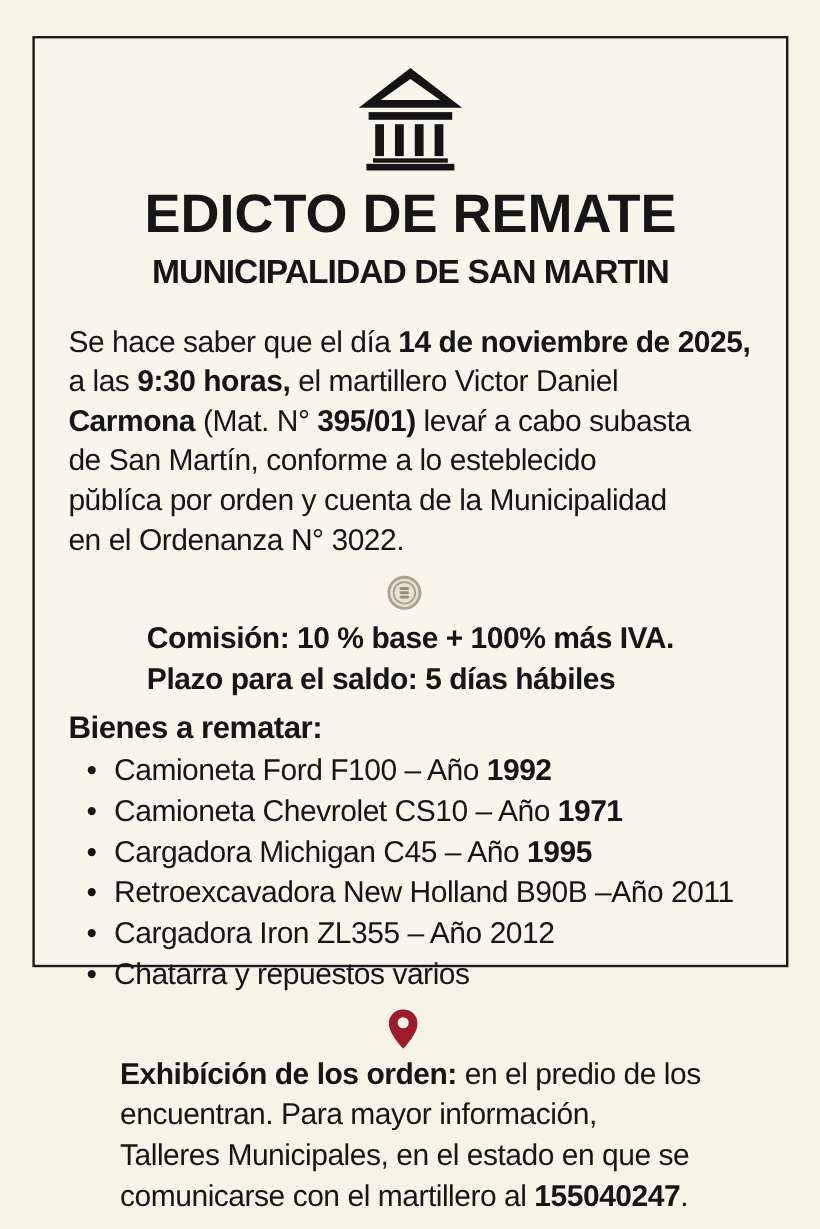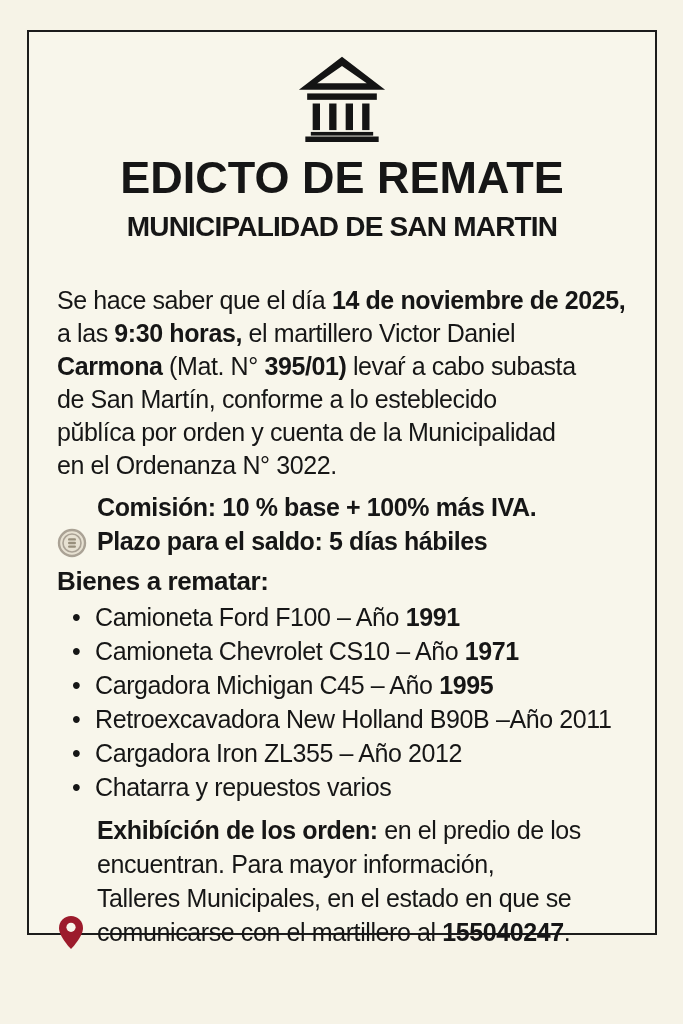--- a/index.html
+++ b/index.html
@@ -16,21 +16,21 @@
   html,body{width:683px;height:1024px;overflow:hidden;}
   body{
     background:var(--bg);
     font-family:"Liberation Sans",sans-serif;
     color:var(--text);
   }
   .card{
     position:relative;
     margin:30px 0 0 27px;
     width:630px;
-    height:905px;
+    height:776px;
     background:var(--card-bg);
     border:2px solid var(--border);
     padding:22px 28px 0;
   }
   .bank{display:block;margin:0 auto;width:88px;height:88px;}
   .title{
     margin-top:10px;
     text-align:center;
     font-size:45px;
     line-height:52px;
@@ -40,23 +40,23 @@
     white-space:nowrap;
   }
   .subtitle{
     text-align:center;
     font-size:28px;
     line-height:46px;
     font-weight:bold;
     letter-spacing:-0.8px;
     white-space:nowrap;
   }
-  .intro{margin-top:34px;font-size:25px;line-height:33px;letter-spacing:-0.4px;}
+  .intro{margin-top:19px;font-size:25px;line-height:33px;letter-spacing:-0.4px;}
   .tline{white-space:nowrap;}
-  .row{display:flex;align-items:flex-end;}
+  .row{display:flex;align-items:center;flex-direction:column;}
   .commission{margin-top:8px;}
   .commission .iconcol{width:40px;flex:0 0 40px;padding-top:4px;}
   .commission .tline{font-size:25px;line-height:34px;letter-spacing:-0.4px;}
   .coin{width:30px;height:30px;display:block;}
   .assets-heading{
     margin-top:6px;
     font-size:26px;
     line-height:34px;
     font-weight:bold;
     letter-spacing:-0.4px;
@@ -122,21 +122,21 @@
     </div>
     <div>
         <div class="tline"><b>Comisión: 10 % base + 100% más IVA.</b></div>
         <div class="tline"><b>Plazo para el saldo: 5 días hábiles</b></div>
       </div>
   </div>
 
   <div class="assets-heading">Bienes a rematar:</div>
 
   <ul class="assets-list">
-      <li><span>Camioneta Ford F100 – Año </span><b>1991</b></li>
+      <li><span>Camioneta Ford F100 – Año </span><b>1992</b></li>
       <li><span>Camioneta Chevrolet CS10 – Año </span><b>1971</b></li>
       <li><span>Cargadora Michigan C45 – Año </span><b>1995</b></li>
       <li><span>Retroexcavadora New Holland B90B –Año 2011</span></li>
       <li><span>Cargadora Iron ZL355 – Año 2012</span></li>
       <li><span>Chatarra y repuestos varios</span></li>
     </ul>
 
   <div class="row exhibition">
     <div class="iconcol">
       <svg class="pin" viewBox="0 0 24 33" aria-hidden="true">

